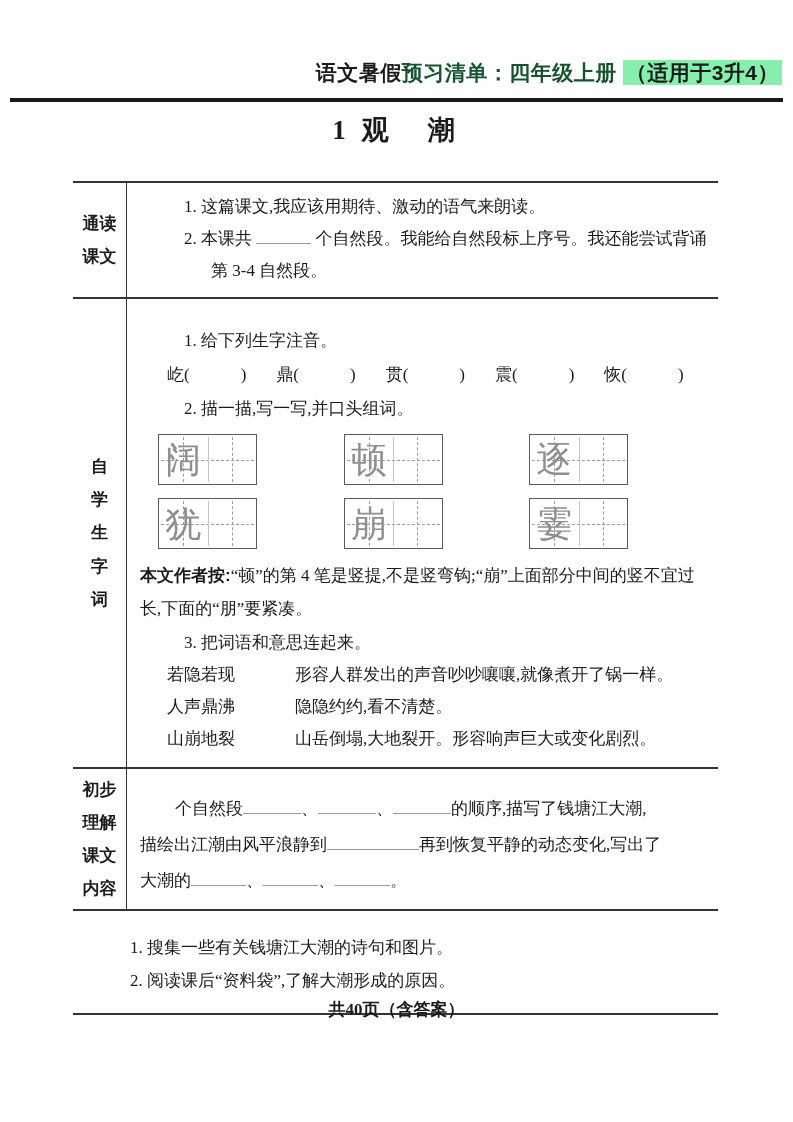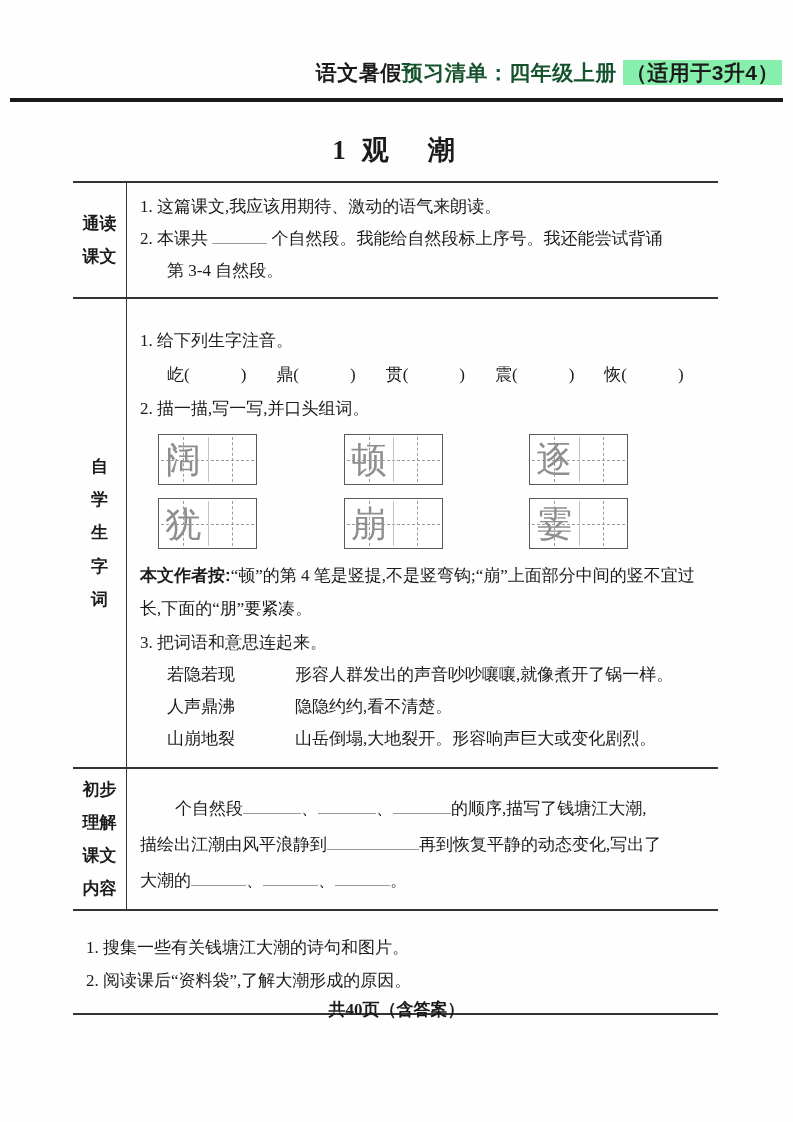--- a/index.html
+++ b/index.html
@@ -22,21 +22,21 @@
   .header .red { color: #14532d; }
   .header .badge { background: #86efac; padding: 1px 3px; margin-left: 6px; }
   .header-rule {
     position: absolute; top: 98px; left: 10px; right: 10px;
     height: 4px;
     border-top: 2px solid #1a1a1a; border-bottom: 2px solid #1a1a1a;
   }
 
   
   .doc-title {
-    position: absolute; top: 132px; left: 0; width: 100%;
+    position: absolute; top: 112px; left: 0; width: 100%;
     text-align: center; font-weight: bold; font-size: 27px;
   }
   .doc-title .num { margin-right: 16px; }
   .doc-title .txt { letter-spacing: 6px; }
 
   
   .sheet-table {
     position: absolute; top: 181px; left: 73px; width: 645px;
     border-top: 2px solid #343434; border-bottom: 2px solid #343434;
   }
@@ -46,21 +46,21 @@
     width: 54px; flex: 0 0 54px;
     border-right: 1.5px solid #343434;
     display: flex; align-items: center; justify-content: center;
     text-align: center;
     font-family: "Liberation Sans", sans-serif;
     font-weight: bold; font-size: 17px; line-height: 1.95;
     white-space: pre-line;
   }
   .t-content { flex: 1; padding: 8px 8px 10px 13px; line-height: 32px; }
 
-  .item { padding-left: 27px; text-indent: -27px; }
+  .item { padding-left: 27px; text-indent: -27px; margin-left: 44px; }
   .pre-line { white-space: pre-line; }
 
   .blank {
     display: inline-block; height: 0.95em;
     border-bottom: 1.5px solid #9a9a9a;
     text-indent: 0;
   }
   .w55 { width: 55px; } .w58 { width: 58px; } .w92 { width: 92px; }
 
   

